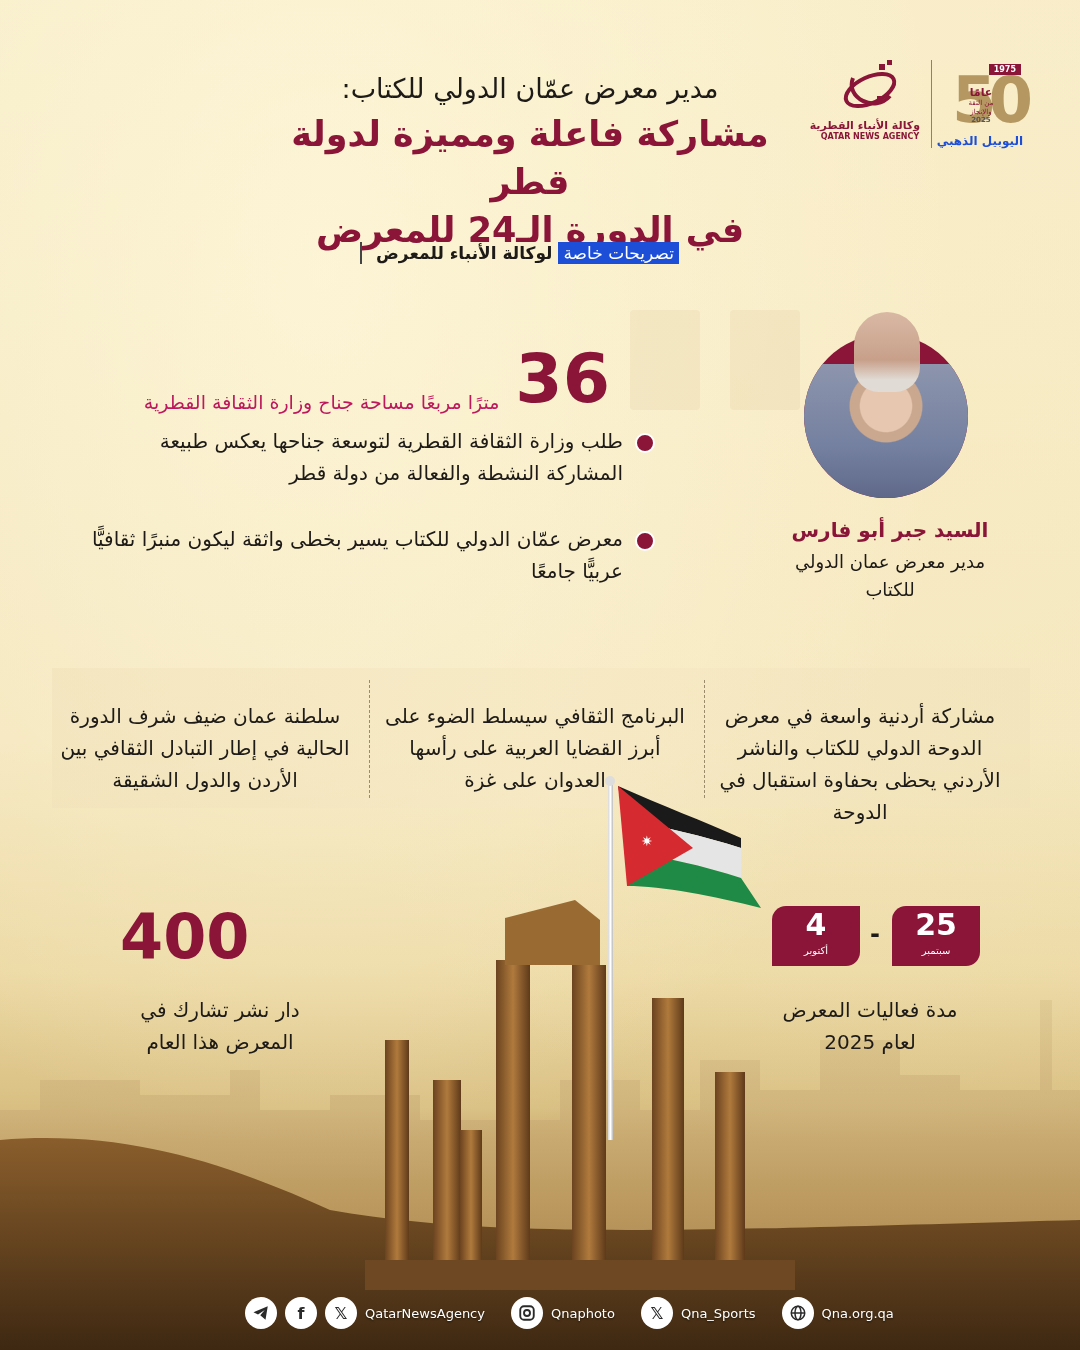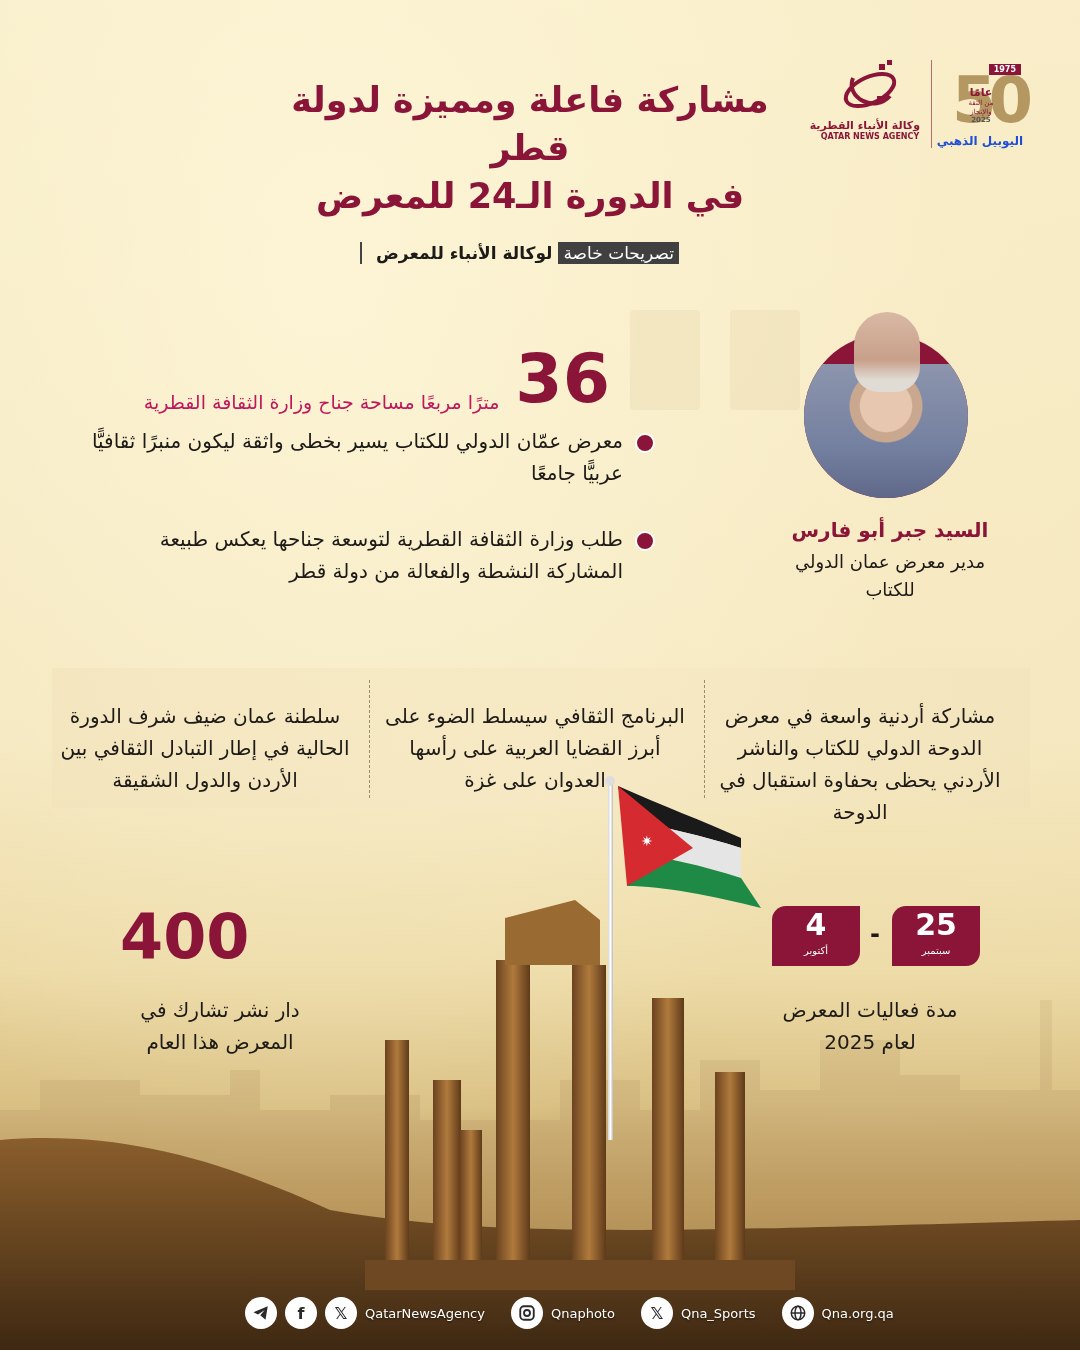--- a/index.html
+++ b/index.html
@@ -37,21 +37,21 @@
     .jubilee-50 { position: absolute; right: 0; top: 6px; font-size: 64px; font-weight: bold; color: #b49761; letter-spacing: -8px; line-height: 1; font-family: "DejaVu Sans", sans-serif; }
     .jubilee-text { position: absolute; right: 26px; top: 24px; width: 36px; text-align: center; font-size: 7px; color: #8a1538; line-height: 1.2; }
     .jubilee-text .big { font-size: 11px; font-weight: bold; color: #8a1538; }
     .jubilee-caption { position: absolute; right: 2px; top: 72px; font-size: 12px; font-weight: bold; color: #1d4ed8; direction: rtl; white-space: nowrap; }
 
     .title-area { position: absolute; left: 250px; width: 560px; top: 72px; text-align: center; direction: rtl; }
     .pre-title { font-size: 27px; color: #1d1a17; line-height: 34px; }
     .main-title { font-size: 35px; font-weight: bold; color: #8a1538; line-height: 48px; margin-top: 4px; }
 
     .source { position: absolute; left: 360px; top: 242px; direction: rtl; display: flex; align-items: center; gap: 6px; font-size: 17px; }
-    .source .hl { background: #404040; color: #fff; padding: 1px 5px; }
+    .source .hl { background: #1d4ed8; color: #fff; padding: 1px 5px; }
     .source .rest { color: #1d1a17; font-weight: bold; }
     .source .bar { width: 2px; height: 22px; background: #444; margin-right: 8px; }
 
     
     .stat36 { position: absolute; right: 470px; top: 345px; direction: rtl; display: flex; align-items: flex-end; gap: 16px; }
     .stat36-num { font-size: 68px; font-weight: bold; color: #8a1538; line-height: 68px; }
     .stat36-label { font-size: 19px; color: #be185d; padding-bottom: 0px; white-space: nowrap; }
 
     .bullets { position: absolute; left: 90px; width: 565px; top: 425px; direction: rtl; }
     .bullet { display: flex; align-items: flex-start; gap: 12px; margin-bottom: 34px; }
@@ -129,43 +129,44 @@
     <div class="jubilee-text">
       <div class="big">عامًا</div>
       <div>من الثقة والإنجاز</div>
       <div style="font-weight:bold;color:#555;">2025</div>
     </div>
     <div class="jubilee-caption">اليوبيل الذهبي</div>
   </div>
 </div>
 
 <div class="title-area">
+  <div class="pre-title">مدير معرض عمّان الدولي للكتاب:</div>
   <div class="main-title">مشاركة فاعلة ومميزة لدولة قطر</div>
   <div class="main-title" style="margin-top:0;">في الدورة الـ24 للمعرض</div>
 </div>
 
 <div class="source">
   <span class="hl">تصريحات خاصة</span>
   <span class="rest">لوكالة الأنباء للمعرض</span>
   <span class="bar"></span>
 </div>
 
 <div class="stat36">
   <span class="stat36-num">36</span>
   <span class="stat36-label">مترًا مربعًا مساحة جناح وزارة الثقافة القطرية</span>
 </div>
 
 <div class="bullets">
   <div class="bullet">
     <span class="bullet-dot"></span>
-    <span class="bullet-text">معرض عمّان الدولي للكتاب يسير بخطى واثقة ليكون منبرًا ثقافيًّا عربيًّا جامعًا</span>
+    <span class="bullet-text">طلب وزارة الثقافة القطرية لتوسعة جناحها يعكس طبيعة المشاركة النشطة والفعالة من دولة قطر</span>
   </div>
   <div class="bullet">
     <span class="bullet-dot"></span>
-    <span class="bullet-text">طلب وزارة الثقافة القطرية لتوسعة جناحها يعكس طبيعة المشاركة النشطة والفعالة من دولة قطر</span>
+    <span class="bullet-text">معرض عمّان الدولي للكتاب يسير بخطى واثقة ليكون منبرًا ثقافيًّا عربيًّا جامعًا</span>
   </div>
 </div>
 
 <div class="portrait">
   <div class="portrait-circle">
     <div class="portrait-photo"></div>
   </div>
   <div class="portrait-head"></div>
 </div>
 <div class="person-name">السيد جبر أبو فارس</div>

